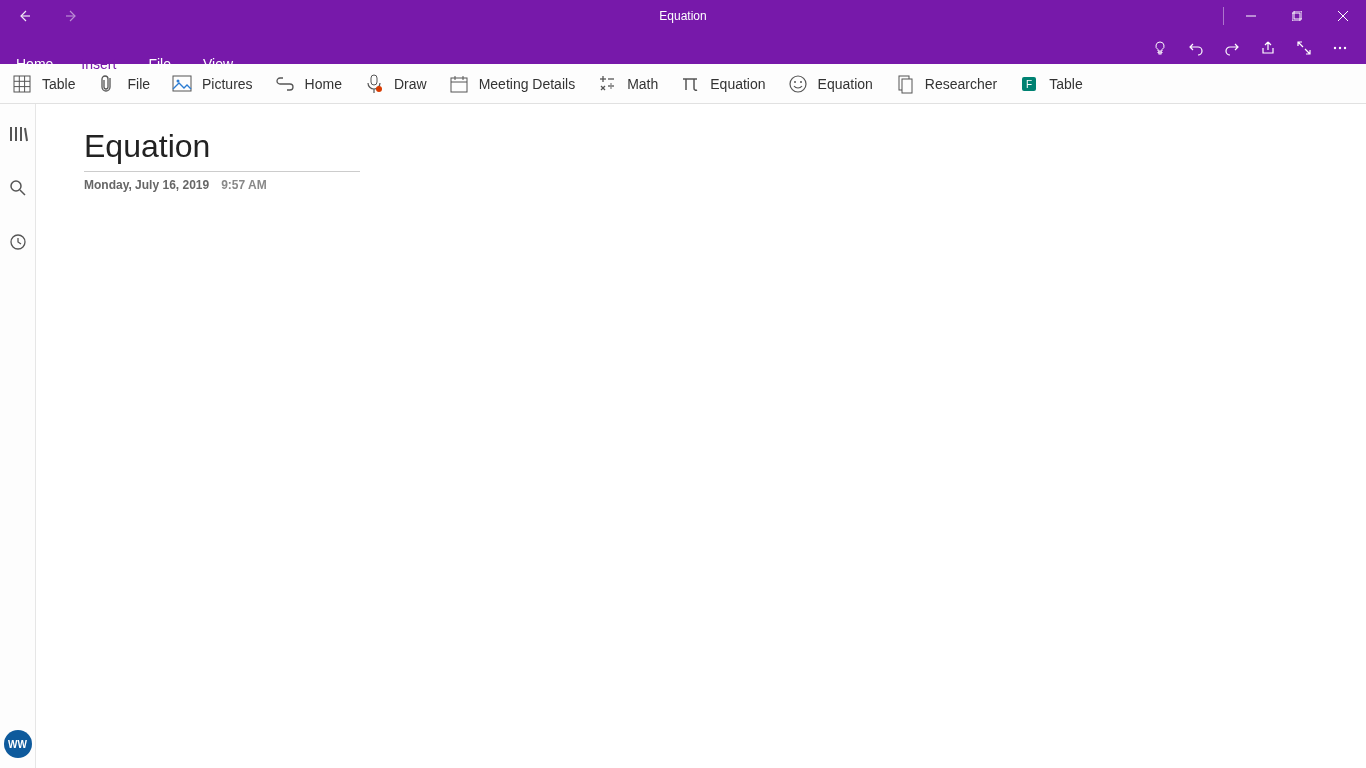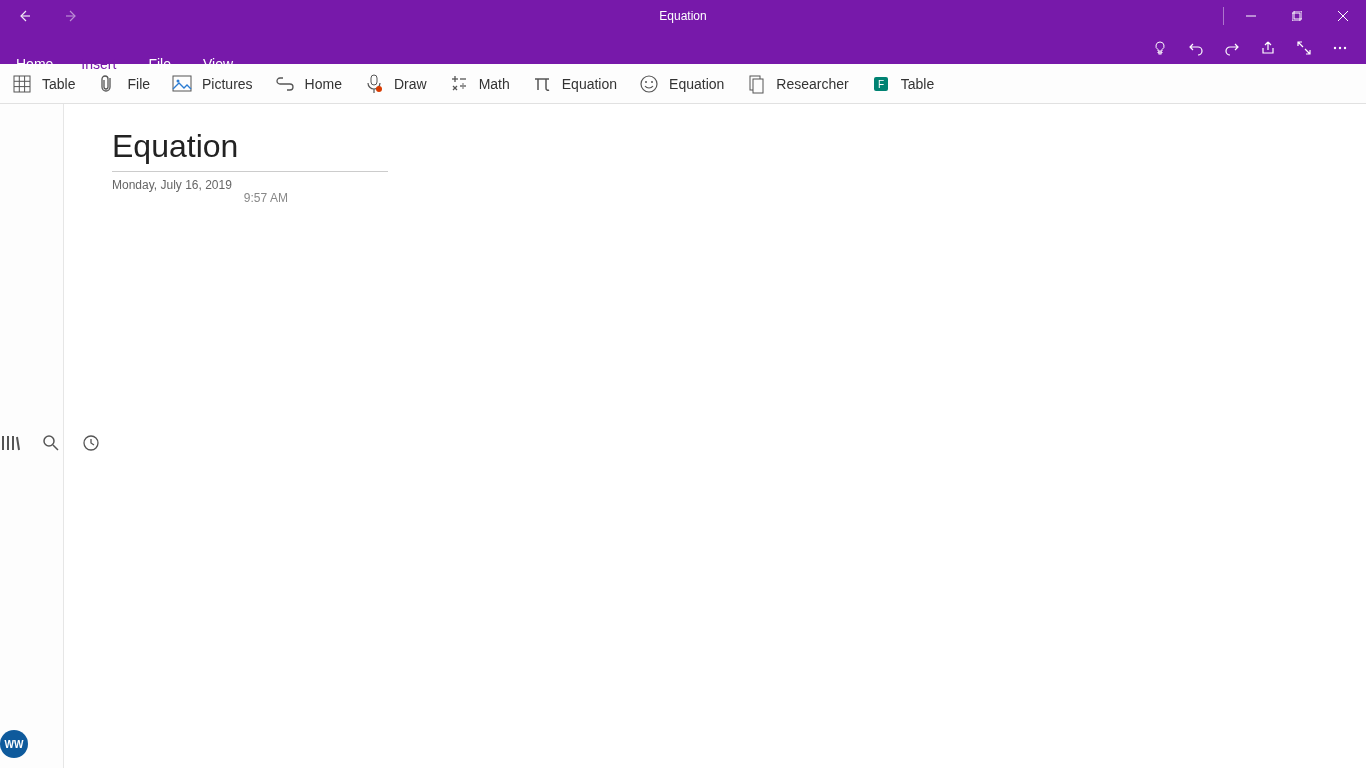--- a/index.html
+++ b/index.html
@@ -22,29 +22,29 @@
   .tabstrip-right { margin-left:auto; display:flex; align-items:center; padding-right:8px; }
   .ts-btn { width:36px; height:32px; display:flex; align-items:center; justify-content:center; cursor:pointer; }
 
   
   .ribbon { height:40px; background:#fdfdfd; border-bottom:1px solid #e1e1e1; display:flex; align-items:center; padding:0 12px; gap:22px; font-size:14px; color:#333; }
   .rbtn { display:flex; align-items:center; gap:10px; cursor:pointer; height:40px; }
   .ricon { width:20px; height:20px; display:flex; align-items:center; justify-content:center; flex-shrink:0; }
 
   
   .body { display:flex; height:calc(768px - 32px - 32px - 40px); }
-  .sidebar { width:64px; border-right:1px solid #e6e6e6; display:flex; flex-direction:row; align-items:center; padding-top:14px; gap:22px; position:relative; }
+  .sidebar { width:36px; border-right:1px solid #e6e6e6; display:flex; flex-direction:column; align-items:center; padding-top:14px; gap:22px; position:relative; }
   .side-btn { width:32px; height:32px; display:flex; align-items:center; justify-content:center; cursor:pointer; color:#444; }
   .avatar { position:absolute; bottom:10px; width:28px; height:28px; border-radius:50%; background:#0e5a9c; color:#fff; font-size:10px; font-weight:600; display:flex; align-items:center; justify-content:center; cursor:pointer; }
 
   .page { flex:1; padding:24px 48px; background:#fff; }
   .page-title { font-size:32px; font-weight:400; color:#222; outline:none; }
   .title-underline { width:276px; height:1px; background:#ccc; margin-top:6px; }
-  .meta { margin-top:6px; font-size:12px; color:#666; display:flex; gap:12px; }
-  .meta .time { color:#888;margin-top:13px; }
+  .meta { margin-top:6px; font-size:12px; color:#666; display:flex; gap:12px;font-weight:bold; }
+  .meta .time { color:#888; }
 
   svg { display:block; }
 </style>
 </head>
 <body>
 
 <div class="titlebar">
   <div class="nav-arrows">
     <div class="nav-btn">
       <svg width="16" height="16" viewBox="0 0 16 16">
@@ -173,20 +173,31 @@
   </div>
   <div class="rbtn">
     <span class="ricon">
         <svg width="18" height="20" viewBox="0 0 18 20">
           <rect x="6" y="1" width="6" height="10" rx="3" stroke="#555" fill="none"></rect>
           <path d="M3 9a6 6 0 0 0 12 0M9 15v4" stroke="#555" fill="none" stroke-width="1.2"></path>
           <circle cx="14" cy="15" r="3" fill="#D83B01"></circle>
         </svg>
       </span>
     <span>Draw</span>
+  </div>
+  <div class="rbtn">
+    <span class="ricon">
+        <svg width="20" height="20" viewBox="0 0 20 20">
+          <rect x="2" y="4" width="16" height="14" stroke="#555" fill="none"></rect>
+          <line x1="2" y1="8" x2="18" y2="8" stroke="#555"></line>
+          <line x1="6" y1="2" x2="6" y2="6" stroke="#555"></line>
+          <line x1="14" y1="2" x2="14" y2="6" stroke="#555"></line>
+        </svg>
+      </span>
+    <span>Meeting Details</span>
   </div>
   <div class="rbtn">
     <span class="ricon">
         <svg width="20" height="20" viewBox="0 0 20 20">
           <line x1="3" y1="5" x2="9" y2="5" stroke="#555" stroke-width="1.3"></line>
           <line x1="6" y1="2" x2="6" y2="8" stroke="#555" stroke-width="1.3"></line>
           <line x1="11" y1="5" x2="17" y2="5" stroke="#555" stroke-width="1.3"></line>
           <line x1="4" y1="12" x2="8" y2="16" stroke="#555" stroke-width="1.3"></line>
           <line x1="8" y1="12" x2="4" y2="16" stroke="#555" stroke-width="1.3"></line>
           <line x1="11" y1="12" x2="17" y2="12" stroke="#555" stroke-width="1.3"></line>

